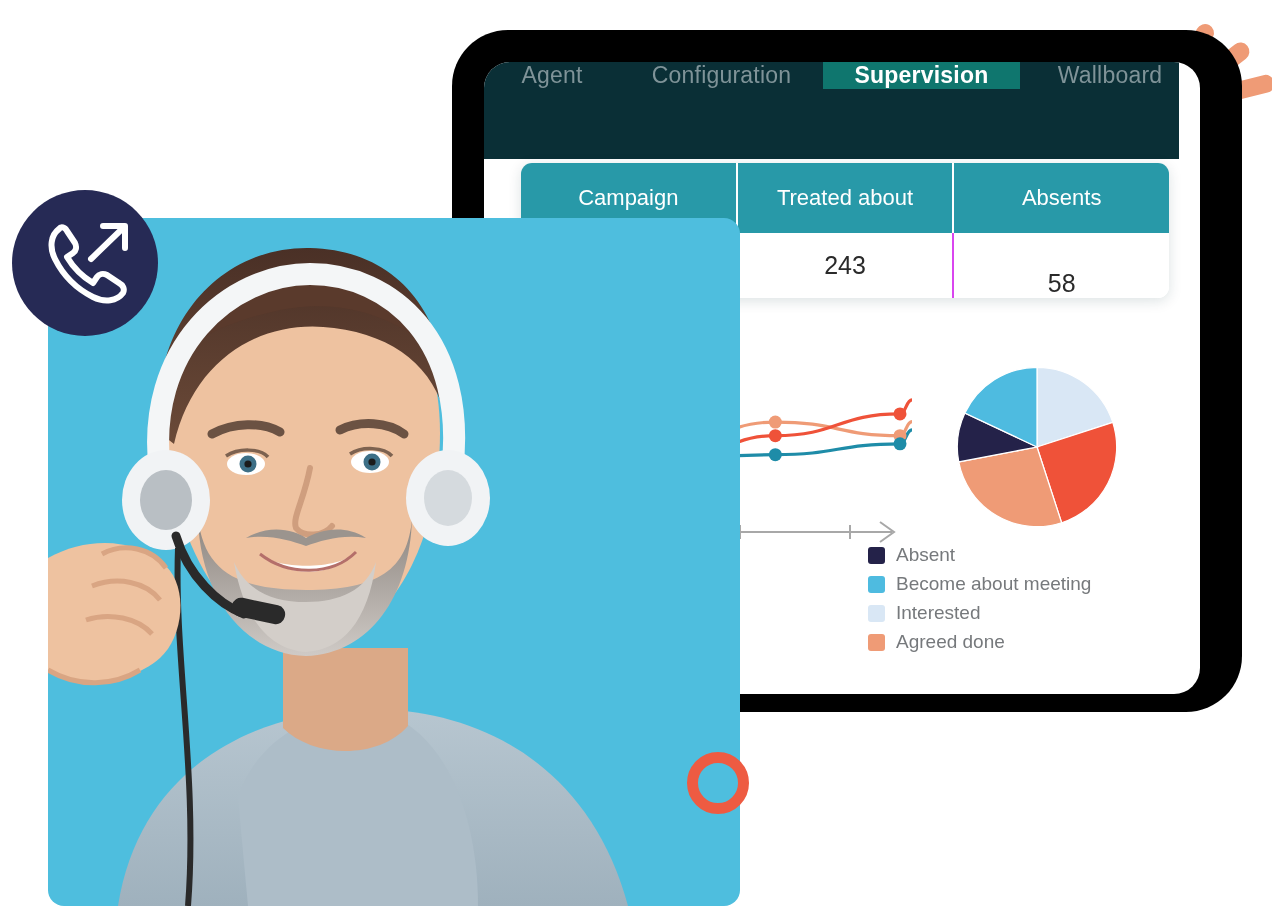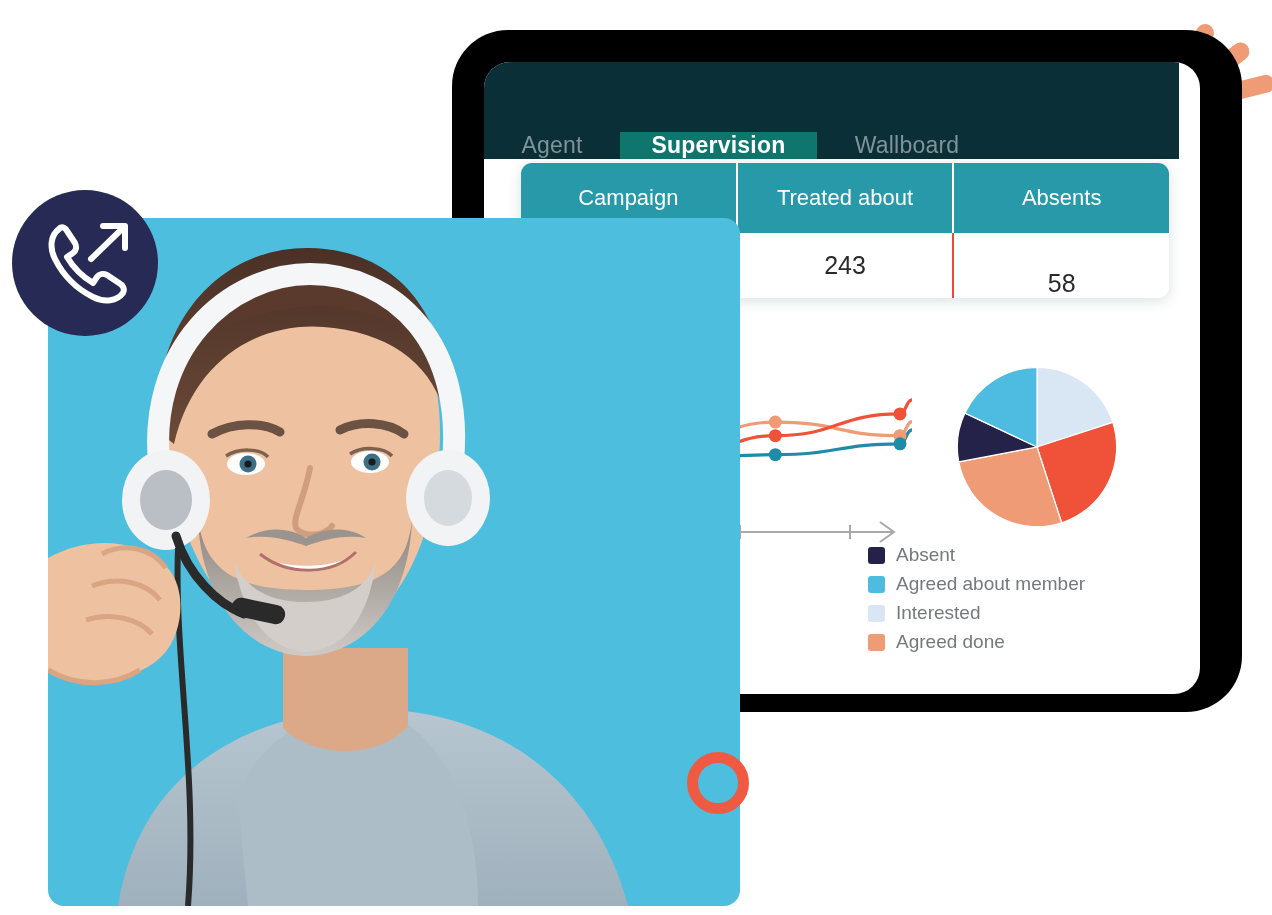--- a/index.html
+++ b/index.html
@@ -26,21 +26,21 @@
     background:#000000;border-radius:56px;
   }
   .screen{
     position:absolute;left:32px;top:32px;width:716px;height:632px;
     background:#ffffff;border-radius:26px;overflow:hidden;
   }
 
   
   .tabbar{
     position:absolute;left:0;top:0;width:695px;height:97px;
-    background:#0a2f36;display:flex;align-items:flex-end;
+    background:#0a2f36;display:flex;align-items:flex-start;
   }
   .tab{
     flex:0 0 auto;display:flex;align-items:center;justify-content:center;
     color:#7f9398;font-size:23px;letter-spacing:.2px;
     cursor:pointer;user-select:none;
   }
   .tab.t-agent{width:136px;}
   .tab.t-config{width:203px;}
   .tab.t-super{width:197px;background:#0f766e;color:#ffffff;font-weight:bold;}
   .tab.t-wall{width:180px;}
@@ -56,21 +56,21 @@
   .th{
     flex:1;display:flex;align-items:center;justify-content:center;
     color:#ffffff;font-size:22px;
     border-right:2px solid #ffffff;box-sizing:border-box;
   }
   .th:last-child{border-right:none;}
   .tbody{display:flex;height:65px;background:#ffffff;}
   .td{
     flex:1;display:flex;align-items:center;justify-content:center;
     color:#2a2a2a;font-size:25px;
-    border-right:2px solid #ef4444;box-sizing:border-box;
+    border-right:2px solid #d946ef;box-sizing:border-box;
   }
   .td:last-child{border-right:none;align-items:flex-end;}
   .td.strong{font-weight:bold;font-size:23px;letter-spacing:.5px;}
 
   
   .charts{position:absolute;left:0;top:250px;width:716px;height:382px;}
   .linechart{position:absolute;left:28px;top:60px;width:400px;height:180px;}
   .piechart{position:absolute;left:470px;top:52px;width:166px;height:156px;}
   .legend{position:absolute;left:384px;top:232px;width:300px;}
   .legend-row{display:flex;align-items:center;margin-bottom:7px;}
@@ -107,20 +107,23 @@
     <div class="spark s2"></div>
     <div class="spark s3"></div>
   </div>
 
   <div class="device">
     <div class="screen">
 
       <div class="tabbar">
         <div class="tab t-agent">
           <span>Agent</span>
+        </div>
+        <div class="tab t-config">
+          <span>Configuration</span>
         </div>
         <div class="tab t-super">
           <span>Supervision</span>
         </div>
         <div class="tab t-wall">
           <span>Wallboard</span>
         </div>
       </div>
 
       <div class="table-card">
@@ -192,21 +195,21 @@
           </svg>
         </div>
 
         <div class="legend" id="legend">
             <div class="legend-row">
               <div class="swatch" style="background: rgb(36, 34, 73);"></div>
               <span class="legend-label">Absent</span>
             </div>
             <div class="legend-row">
               <div class="swatch" style="background: rgb(78, 187, 224);"></div>
-              <span class="legend-label">Agreed about member</span>
+              <span class="legend-label">Become about meeting</span>
             </div>
             <div class="legend-row">
               <div class="swatch" style="background: rgb(217, 231, 245);"></div>
               <span class="legend-label">Interested</span>
             </div>
             <div class="legend-row">
               <div class="swatch" style="background: rgb(239, 155, 118);"></div>
               <span class="legend-label">Agreed done</span>
             </div>
           </div>

